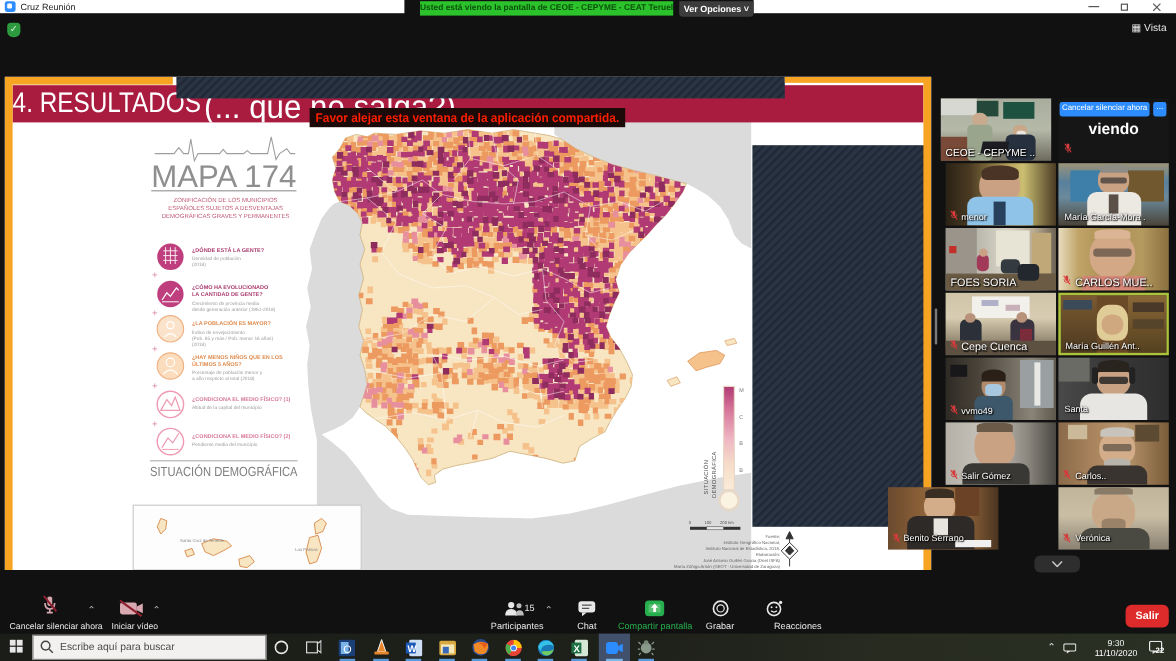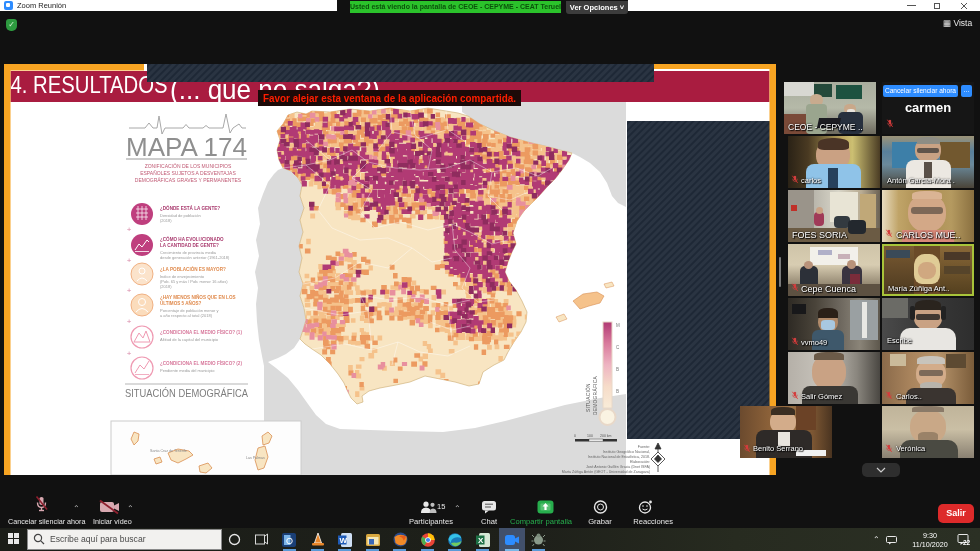--- a/index.html
+++ b/index.html
@@ -6,21 +6,21 @@
 .abs{position:absolute}
 .lbl{position:absolute;color:#fff;font-size:7.5px;text-shadow:0 0 2px #000,1px 1px 1px #000;white-space:nowrap}
 .tile{position:absolute;width:92px;height:52px;overflow:hidden;background:#222}
 .mic{position:absolute;width:8px;height:9px}
 </style></head>
 <body>
 
 <div class="abs" style="left:0;top:0;width:980px;height:11px;background:#fff"></div>
 <div class="abs" style="left:4px;top:1px;width:9px;height:9px;background:#2d8cff;border-radius:2px"></div>
 <div class="abs" style="left:6px;top:3px;width:4px;height:4px;background:#fff;border-radius:1px"></div>
-<div class="abs" style="left:17px;top:1px;font-size:7.5px;color:#222">Zoom Reunión</div>
+<div class="abs" style="left:17px;top:1px;font-size:7.5px;color:#222">Cruz Reunión</div>
 <div class="abs" style="left:337px;top:0;width:291px;height:13px;background:#111"></div>
 <div class="abs" style="left:350px;top:1px;width:211px;height:12px;background:#2bc22b;color:#0a520a;font-size:7px;font-weight:bold;text-align:center;line-height:12px;white-space:nowrap">Usted está viendo la pantalla de CEOE - CEPYME - CEAT Teruel</div>
 <div class="abs" style="left:566px;top:1px;width:62px;height:13px;background:#3c3c3c;border-radius:0 0 3px 3px;color:#fff;font-size:7.5px;font-weight:bold;text-align:center;line-height:13px">Ver Opciones ˅</div>
 <div class="abs" style="left:907px;top:5px;width:9px;height:1px;background:#555"></div>
 <div class="abs" style="left:934px;top:2.5px;width:6px;height:6px;border:1px solid #555"></div>
 <svg class="abs" style="left:960px;top:2px" width="8" height="8" viewBox="0 0 8 8">
     <line x1="1" y1="1" x2="7" y2="7" stroke="#555" stroke-width="1"></line>
     <line x1="7" y1="1" x2="1" y2="7" stroke="#555" stroke-width="1"></line>
   </svg>
 
@@ -239,51 +239,51 @@
 <div class="abs" style="left:60px;top:22px;width:12px;height:10px;background:#c9a88a;border-radius:45%"></div>
 <div class="abs" style="left:63px;top:27px;width:8px;height:6px;background:#e8e4de;border-radius:40%"></div>
 <div class="abs" style="left:54px;top:30px;width:25px;height:22px;background:#27303e;border-radius:5px"></div>
 <div class="abs" style="left:34px;top:36px;width:22px;height:10px;background:#1c1c22;transform:skewX(-12deg)"></div>
 <div class="lbl" style="left:4px;top:40px;font-size:8.5px">CEOE - CEPYME ..</div>
 </div>
 
 <div class="tile" style="left:882px;top:82px;background:#161616">
 <div class="abs" style="left:1px;top:3px;width:75px;height:12px;background:#2d8cff;color:#fff;font-size:6.6px;text-align:center;line-height:12px;border-radius:2px;white-space:nowrap;overflow:hidden">Cancelar silenciar ahora</div>
 <div class="abs" style="left:79px;top:3px;width:11px;height:12px;background:#2d8cff;color:#fff;font-size:7px;text-align:center;line-height:10px;border-radius:2px">...</div>
-<div class="abs" style="left:0;top:18px;width:92px;text-align:center;color:#fff;font-size:13px;font-weight:bold">carmen</div>
+<div class="abs" style="left:0;top:18px;width:92px;text-align:center;color:#fff;font-size:13px;font-weight:bold">viendo</div>
 <svg class="mic" style="left:4px;top:37px" viewBox="0 0 10 12">
       <path d="M3.5 1.5 Q5 0.2 6.5 1.5 L6.5 6 Q5 7.4 3.5 6 Z" fill="#cf4040"></path>
       <path d="M2 5 Q2 8.5 5 8.5 Q8 8.5 8 5" stroke="#cf4040" fill="none" stroke-width="1"></path>
       <line x1="5" y1="8.5" x2="5" y2="11" stroke="#cf4040" stroke-width="1"></line>
       <line x1="1.5" y1="1" x2="8.5" y2="10.5" stroke="#e03434" stroke-width="1.2"></line>
     </svg>
 </div>
 
 <div class="tile" style="left:788px;top:136px;background:linear-gradient(90deg,#2a2216 0%,#4a3a22 22%,#8a7844 44%,#bba45e 58%,#ccbf72 70%,#4a3c24 100%)">
 <div class="abs" style="left:28px;top:4px;width:34px;height:30px;background:#caa183;border-radius:46%"></div>
 <div class="abs" style="left:30px;top:2px;width:31px;height:12px;background:#4a3426;border-radius:46% 46% 20% 20%"></div>
 <div class="abs" style="left:18px;top:28px;width:55px;height:24px;background:#8fc3e8;border-radius:8px 8px 0 0"></div>
 <div class="abs" style="left:40px;top:32px;width:10px;height:20px;background:#27415c"></div>
-<div class="lbl" style="left:13px;top:40px">carlos</div>
+<div class="lbl" style="left:13px;top:40px">menor</div>
 <svg class="mic" style="left:3px;top:39px" viewBox="0 0 10 12">
       <path d="M3.5 1.5 Q5 0.2 6.5 1.5 L6.5 6 Q5 7.4 3.5 6 Z" fill="#cf4040"></path>
       <path d="M2 5 Q2 8.5 5 8.5 Q8 8.5 8 5" stroke="#cf4040" fill="none" stroke-width="1"></path>
       <line x1="1.5" y1="1" x2="8.5" y2="10.5" stroke="#e03434" stroke-width="1.2"></line>
     </svg>
 </div>
 
 <div class="tile" style="left:882px;top:136px;background:linear-gradient(180deg,#9c9378 0%,#58809c 30%,#6b8a9c 55%,#4a4438 100%)">
 <div class="abs" style="left:10px;top:6px;width:26px;height:26px;background:#3d7fa8"></div>
 <div class="abs" style="left:58px;top:6px;width:30px;height:26px;background:#72582f"></div>
 <div class="abs" style="left:33px;top:2px;width:26px;height:24px;background:#c9a284;border-radius:45%"></div>
 <div class="abs" style="left:35px;top:1px;width:23px;height:7px;background:#8d8d85;border-radius:45% 45% 0 0"></div>
 <div class="abs" style="left:35px;top:12px;width:22px;height:5px;background:#333;border-radius:2px;opacity:0.7"></div>
 <div class="abs" style="left:24px;top:24px;width:45px;height:28px;background:#ece8e2;border-radius:8px 8px 0 0"></div>
 <div class="abs" style="left:42px;top:26px;width:8px;height:16px;background:#5a5048"></div>
-<div class="lbl" style="left:5px;top:40px">Antón García-Mora .</div>
+<div class="lbl" style="left:5px;top:40px">María García-Mora .</div>
 </div>
 
 <div class="tile" style="left:788px;top:190px;background:linear-gradient(90deg,#8a8a82 0%,#b5b2a8 25%,#d8d5c8 55%,#b8ab92 80%,#6b6254 100%)">
 <div class="abs" style="left:0;top:0;width:26px;height:52px;background:#9a948a"></div>
 <div class="abs" style="left:3px;top:15px;width:6px;height:6px;background:#c03028"></div>
 <div class="abs" style="left:42px;top:2px;width:28px;height:30px;background:#e8e4d5"></div>
 <div class="abs" style="left:72px;top:4px;width:16px;height:34px;background:#c0a878"></div>
 <div class="abs" style="left:26px;top:22px;width:10px;height:14px;background:#a03a58;border-radius:4px"></div>
 <div class="abs" style="left:28px;top:17px;width:7px;height:7px;background:#caa183;border-radius:50%"></div>
 <div class="abs" style="left:46px;top:26px;width:16px;height:12px;background:#333a40;border-radius:4px"></div>
@@ -324,21 +324,21 @@
 </div>
 
 <div class="tile" style="left:882px;top:244px;background:#6b4a28;border:2px solid #a8c43a">
 <div class="abs" style="left:0px;top:0px;width:30px;height:48px;background:linear-gradient(180deg,#7a5a32,#4d3a20)"></div>
 <div class="abs" style="left:56px;top:0px;width:34px;height:48px;background:linear-gradient(180deg,#8a6838,#54401f)"></div>
 <div class="abs" style="left:2px;top:4px;width:24px;height:8px;background:#3a4a58"></div>
 <div class="abs" style="left:60px;top:6px;width:26px;height:8px;background:#4a3828"></div>
 <div class="abs" style="left:60px;top:20px;width:26px;height:8px;background:#56442a"></div>
 <div class="abs" style="left:30px;top:8px;width:26px;height:30px;background:#e0cc96;border-radius:40% 40% 30% 30%"></div>
 <div class="abs" style="left:34px;top:16px;width:18px;height:17px;background:#d0a880;border-radius:45%"></div>
-<div class="lbl" style="left:4px;top:38px">María Zúñiga Ant..</div>
+<div class="lbl" style="left:4px;top:38px">María Guillén Ant..</div>
 </div>
 
 <div class="tile" style="left:788px;top:298px;background:linear-gradient(90deg,#2e2a24 0%,#4a443a 30%,#6b655c 55%,#8a8478 78%,#5d574c 100%)">
 <div class="abs" style="left:4px;top:6px;width:14px;height:10px;background:#18181a"></div>
 <div class="abs" style="left:62px;top:2px;width:28px;height:40px;background:#9aa0a2"></div>
 <div class="abs" style="left:74px;top:4px;width:5px;height:36px;background:#e8e8e4"></div>
 <div class="abs" style="left:30px;top:14px;width:20px;height:20px;background:#b08a6a;border-radius:46%"></div>
 <div class="abs" style="left:30px;top:10px;width:20px;height:10px;background:#2a2018;border-radius:45% 45% 0 0"></div>
 <div class="abs" style="left:33px;top:22px;width:14px;height:10px;background:#a8c8e0;border-radius:30%"></div>
 <div class="abs" style="left:24px;top:32px;width:32px;height:20px;background:#3e586b;border-radius:6px 6px 0 0"></div>
@@ -351,21 +351,21 @@
 </div>
 
 <div class="tile" style="left:882px;top:298px;background:linear-gradient(90deg,#4a4a4a 0%,#3a3a3a 40%,#2e2e2e 100%)">
 <div class="abs" style="left:0;top:0;width:26px;height:20px;background:#6b6b66"></div>
 <div class="abs" style="left:32px;top:6px;width:28px;height:26px;background:#c9a284;border-radius:45%"></div>
 <div class="abs" style="left:33px;top:2px;width:26px;height:10px;background:#2a241e;border-radius:45% 45% 0 0"></div>
 <div class="abs" style="left:28px;top:8px;width:5px;height:14px;background:#222;border-radius:2px"></div>
 <div class="abs" style="left:59px;top:8px;width:5px;height:14px;background:#222;border-radius:2px"></div>
 <div class="abs" style="left:34px;top:16px;width:24px;height:6px;background:rgba(30,30,30,0.8);border-radius:2px"></div>
 <div class="abs" style="left:18px;top:30px;width:56px;height:22px;background:#e8e6e2;border-radius:10px 10px 0 0"></div>
-<div class="lbl" style="left:5px;top:38px">Escribe</div>
+<div class="lbl" style="left:5px;top:38px">Santa</div>
 </div>
 
 <div class="tile" style="left:788px;top:352px;background:linear-gradient(90deg,#b5b0a8 0%,#c8c4bc 40%,#8a867e 75%,#4a4742 100%)">
 <div class="abs" style="left:24px;top:2px;width:34px;height:36px;background:#c9a284;border-radius:46%"></div>
 <div class="abs" style="left:26px;top:0;width:30px;height:8px;background:#6b5a48;border-radius:40% 40% 0 0"></div>
 <div class="abs" style="left:14px;top:34px;width:56px;height:18px;background:#3a3834;border-radius:8px 8px 0 0"></div>
 <div class="lbl" style="left:13px;top:40px">Salir Gómez</div>
 <svg class="mic" style="left:3px;top:39px" viewBox="0 0 10 12">
       <path d="M3.5 1.5 Q5 0.2 6.5 1.5 L6.5 6 Q5 7.4 3.5 6 Z" fill="#cf4040"></path>
       <path d="M2 5 Q2 8.5 5 8.5 Q8 8.5 8 5" stroke="#cf4040" fill="none" stroke-width="1"></path>
@@ -459,34 +459,34 @@
       <line x1="4" y1="4.2" x2="12" y2="4.2"></line>
       <line x1="4" y1="7" x2="10" y2="7"></line>
     </g>
 </svg>
 <div class="abs" style="left:468px;top:517px;width:42px;text-align:center;color:#e8e8e8;font-size:7.6px">Chat</div>
 <svg class="abs" style="left:537px;top:500px" width="17" height="14" viewBox="0 0 17 14">
 <rect x="0.5" y="0.5" width="16" height="13" rx="3" fill="#27ae4d"></rect>
 <rect x="3.5" y="3.5" width="10" height="7" rx="1" fill="#e8f8e8" opacity="0.25"></rect>
 <path d="M8.5 3 L11.5 6.5 L9.6 6.5 L9.6 10 L7.4 10 L7.4 6.5 L5.5 6.5 Z" fill="#fff"></path>
 </svg>
-<div class="abs" style="left:510px;top:517px;width:72px;text-align:left;color:#27ae4d;font-size:7.6px;white-space:nowrap">Compartir pantalla</div>
+<div class="abs" style="left:510px;top:517px;width:72px;text-align:center;color:#27ae4d;font-size:7.6px;white-space:nowrap">Compartir pantalla</div>
 <svg class="abs" style="left:593px;top:500px" width="15" height="14" viewBox="0 0 15 14">
 <circle cx="7.5" cy="7" r="6" fill="none" stroke="#e8e8e8" stroke-width="1.4"></circle>
     <circle cx="7.5" cy="7" r="3" fill="none" stroke="#e8e8e8" stroke-width="1"></circle>
 </svg>
 <div class="abs" style="left:578px;top:517px;width:44px;text-align:center;color:#e8e8e8;font-size:7.6px">Grabar</div>
 <svg class="abs" style="left:638px;top:500px" width="15" height="14" viewBox="0 0 15 14">
 <circle cx="7" cy="7.5" r="5.5" fill="none" stroke="#e8e8e8" stroke-width="1.3"></circle>
 <circle cx="5" cy="6" r="0.8" fill="#e8e8e8"></circle>
     <circle cx="9" cy="6" r="0.8" fill="#e8e8e8"></circle>
 <path d="M4.5 9 Q7 11.2 9.5 9" stroke="#e8e8e8" fill="none" stroke-width="1"></path>
 <circle cx="12.5" cy="2" r="1.4" fill="#e8e8e8"></circle>
 </svg>
-<div class="abs" style="left:618px;top:517px;width:55px;text-align:right;color:#e8e8e8;font-size:7.6px">Reacciones</div>
+<div class="abs" style="left:645px;top:517px;width:55px;text-align:left;color:#e8e8e8;font-size:7.6px">Reacciones</div>
 <div class="abs" style="left:938px;top:504px;width:36px;height:19px;background:#dd2a2a;border-radius:5px;color:#fff;font-size:9px;font-weight:bold;text-align:center;line-height:19px">Salir</div>
 
 <div class="abs" style="left:0;top:528px;width:980px;height:23px;background:linear-gradient(90deg,#1b1d18 0%,#1e201a 55%,#272b20 75%,#2b3024 100%)"></div>
 <svg class="abs" style="left:8px;top:533px" width="11" height="11" viewBox="0 0 11 11">
 <rect x="0" y="0" width="5" height="5" fill="#e8e8e8"></rect>
     <rect x="6" y="0" width="5" height="5" fill="#e8e8e8"></rect>
     <rect x="0" y="6" width="5" height="5" fill="#e8e8e8"></rect>
     <rect x="6" y="6" width="5" height="5" fill="#e8e8e8"></rect>
 </svg>
 <div class="abs" style="left:27px;top:529px;width:195px;height:21px;background:#f2f1ef;border:1px solid #8a8a8a"></div>

